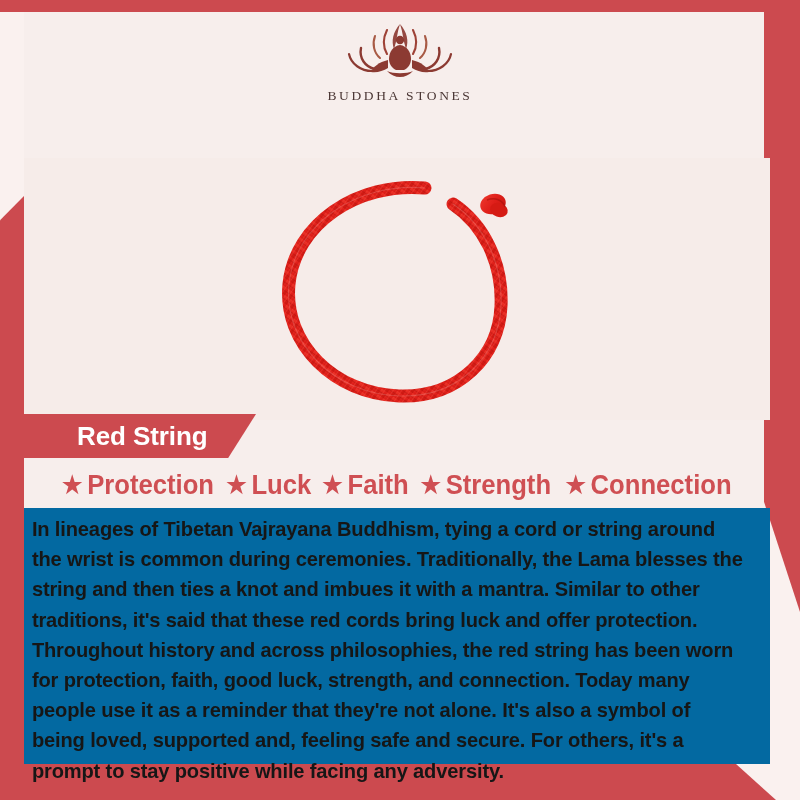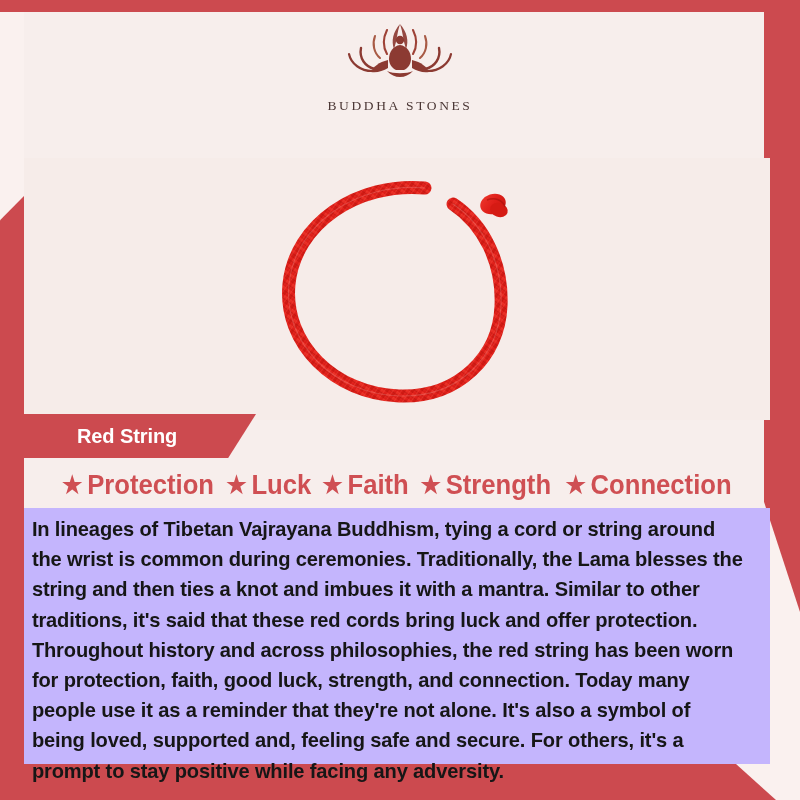--- a/index.html
+++ b/index.html
@@ -68,21 +68,21 @@
     z-index: 5;
   }
   .logo-mark {
     display: block;
     margin: 0 auto;
     width: 150px;
     height: 66px;
   }
   .logo-word {
     display: block;
-    margin-top: 16px;
+    margin-top: 6px;
     font-family: "Liberation Serif", serif;
     font-size: 13.5px;
     letter-spacing: 2.6px;
     color: #4a3634;
     font-weight: 400;
   }
 
   
   .title-band {
     position: absolute;
@@ -128,21 +128,21 @@
     background: #cc4a4f;
     clip-path: polygon(0 0, 100% 0, 88% 100%, 0 100%);
     z-index: 6;
     display: flex;
     align-items: center;
   }
   .ribbon-text {
     margin-left: 53px;
     color: #ffffff;
     font-family: "Liberation Sans Narrow", "Liberation Sans", sans-serif;
-    font-size: 20px;
+    font-size: 26px;
     font-weight: bold;
     letter-spacing: -0.1px;
     white-space: nowrap;
   }
 
   
   .benefits {
     position: absolute;
     left: 24px; top: 464px;
     width: 746px; height: 42px;
@@ -167,21 +167,21 @@
     font-size: 24px;
     line-height: 1;
     color: #cf4f53;
   }
 
   
   .body-panel {
     position: absolute;
     left: 24px; top: 508px;
     width: 746px; height: 256px;
-    background: #c4b5fd;
+    background: #0369a1;
     z-index: 4;
   }
   .body-text {
     margin: 0;
     padding: 6px 14px 0 8px;
     font-family: "Liberation Sans Narrow", "Liberation Sans", sans-serif;
     font-size: 20.4px;
     line-height: 30.2px;
     color: #161616;
     font-weight: 600;

